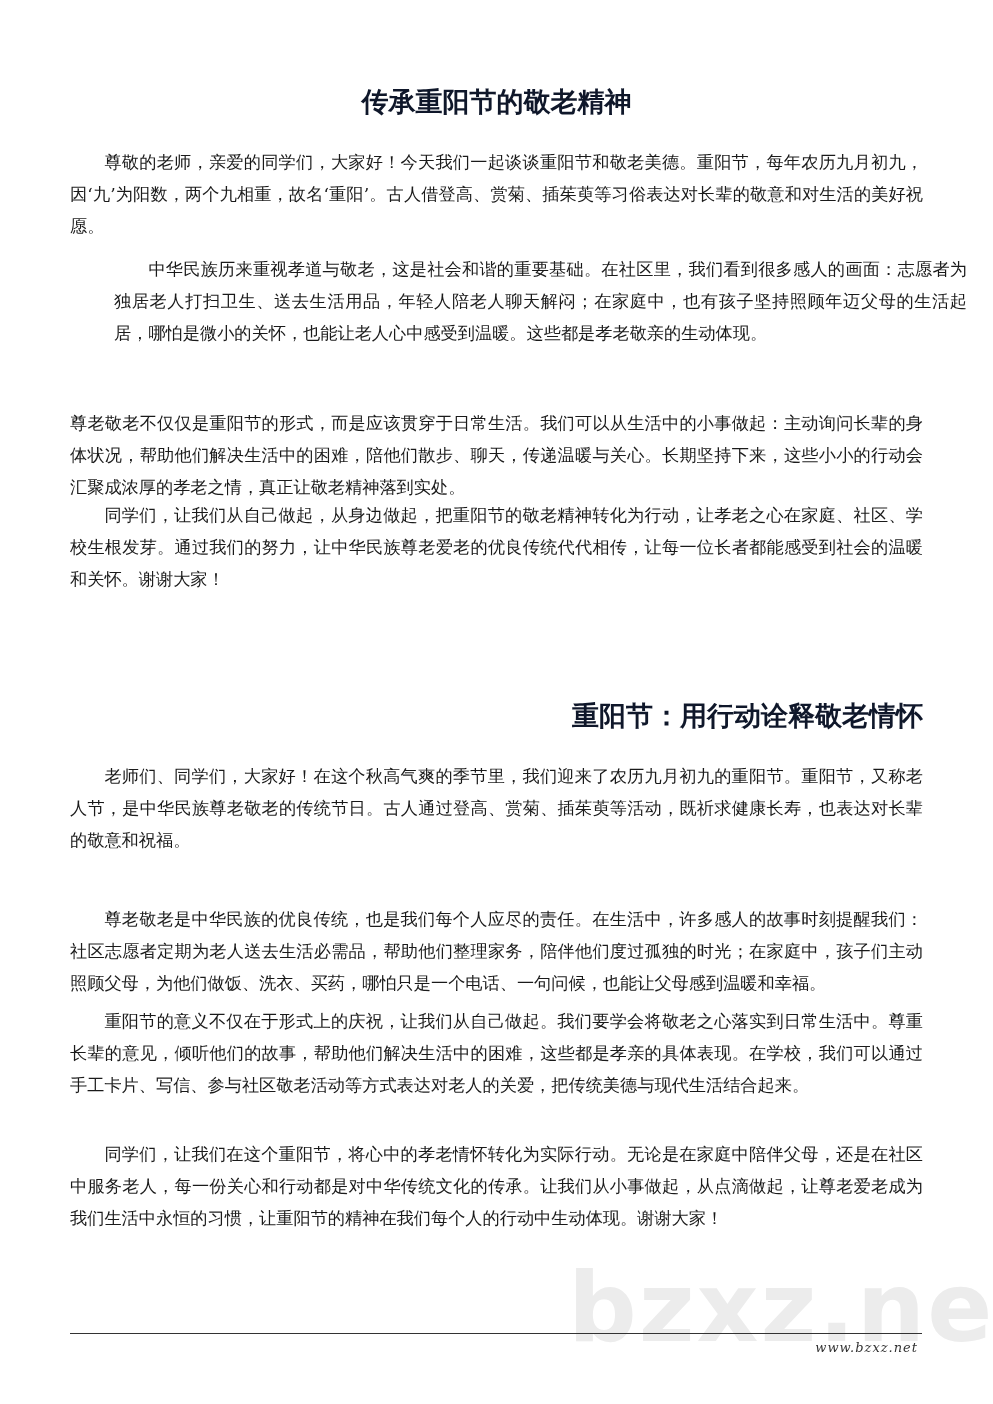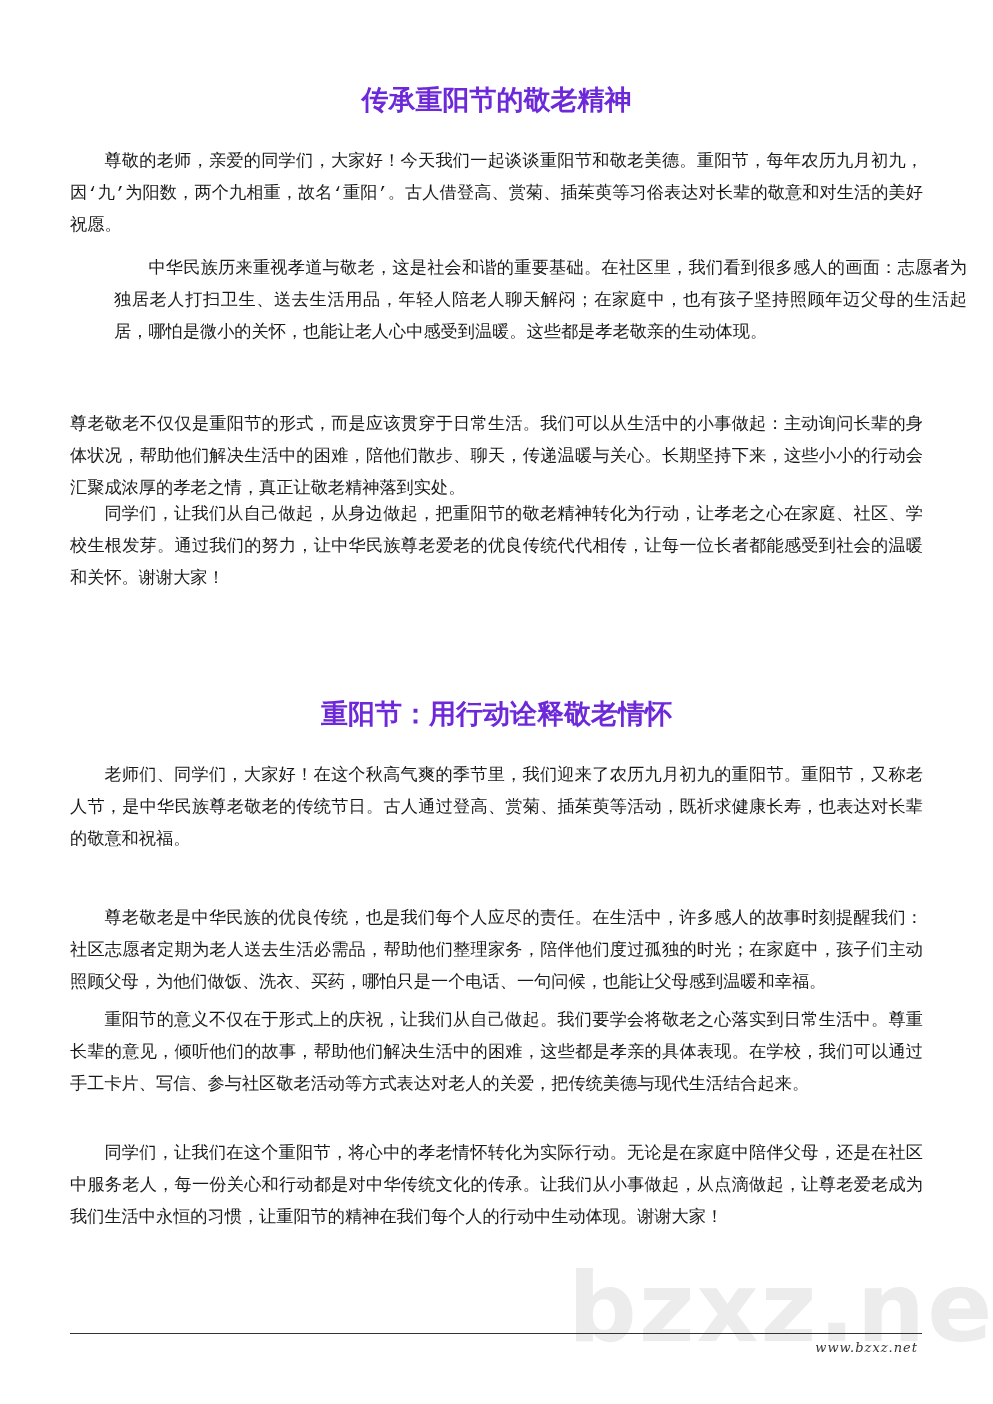--- a/index.html
+++ b/index.html
@@ -1,42 +1,42 @@
 <!DOCTYPE html>
 <html><head>
   <meta charset="utf-8">
   <style>
     html, body { margin: 0; padding: 0; background: #ffffff; }
     body { width: 993px; height: 1404px; position: relative; overflow: hidden;
            font-family: "DejaVu Serif", "Liberation Serif", serif; color: #1a1a1a; }
     .page { position: absolute; left: 70px; top: 0; width: 853px; }
     .title { position: absolute; left: 0; width: 853px; text-align: center;
-             font-family: Liberation Mono, monospace; font-weight: bold;
-             font-size: 27px; line-height: 40px; color: #6d28d9; }
+             font-family: Liberation Sans, sans-serif; font-weight: bold;
+             font-size: 27px; line-height: 40px; color: #0f172a; }
     .para { position: absolute; left: 0; width: 853px; font-size: 17.2px; line-height: 32px;
             text-align: justify; margin: 0; }
-    .indent { text-indent: 2em; font-family: Liberation Mono, monospace; }
+    .indent { text-indent: 2em; }
     .watermark { position: absolute; left: 568px; top: 1258px; font-family: "DejaVu Sans", "Liberation Sans", sans-serif;
                  font-weight: bold; font-size: 96px; line-height: 100px; color: #ececec; letter-spacing: 2px; }
     .footer-rule { position: absolute; left: 70px; top: 1333px; width: 852px; height: 1px; background: #333; }
     .footer-url { position: absolute; right: 75px; top: 1340px; font-family: "DejaVu Serif", "Liberation Serif", serif;
                   font-style: italic; font-size: 13px; color: #333; letter-spacing: 1px; }
   </style>
 </head>
 <body>
 
 <div class="page">
 
   <h1 class="title" style="top:82px;margin:0;">传承重阳节的敬老精神</h1>
   <p class="para indent" style="top:146px;">尊敬的老师，亲爱的同学们，大家好！今天我们一起谈谈重阳节和敬老美德。重阳节，每年农历九月初九，因‘九’为阳数，两个九相重，故名‘重阳’。古人借登高、赏菊、插茱萸等习俗表达对长辈的敬意和对生活的美好祝愿。</p>
   <p class="para indent" style="top:253px;margin-left:44px;">中华民族历来重视孝道与敬老，这是社会和谐的重要基础。在社区里，我们看到很多感人的画面：志愿者为独居老人打扫卫生、送去生活用品，年轻人陪老人聊天解闷；在家庭中，也有孩子坚持照顾年迈父母的生活起居，哪怕是微小的关怀，也能让老人心中感受到温暖。这些都是孝老敬亲的生动体现。</p>
   <p class="para" style="top:407px;">尊老敬老不仅仅是重阳节的形式，而是应该贯穿于日常生活。我们可以从生活中的小事做起：主动询问长辈的身体状况，帮助他们解决生活中的困难，陪他们散步、聊天，传递温暖与关心。长期坚持下来，这些小小的行动会汇聚成浓厚的孝老之情，真正让敬老精神落到实处。</p>
   <p class="para indent" style="top:499px;">同学们，让我们从自己做起，从身边做起，把重阳节的敬老精神转化为行动，让孝老之心在家庭、社区、学校生根发芽。通过我们的努力，让中华民族尊老爱老的优良传统代代相传，让每一位长者都能感受到社会的温暖和关怀。谢谢大家！</p>
 
-  <h1 class="title" style="top:696px;margin:0;">重阳节：用行动诠释敬老情怀</h1>
+  <h1 class="title" style="top:696px;margin:0;text-align:right;">重阳节：用行动诠释敬老情怀</h1>
   <p class="para indent" style="top:760px;">老师们、同学们，大家好！在这个秋高气爽的季节里，我们迎来了农历九月初九的重阳节。重阳节，又称老人节，是中华民族尊老敬老的传统节日。古人通过登高、赏菊、插茱萸等活动，既祈求健康长寿，也表达对长辈的敬意和祝福。</p>
   <p class="para indent" style="top:903px;">尊老敬老是中华民族的优良传统，也是我们每个人应尽的责任。在生活中，许多感人的故事时刻提醒我们：社区志愿者定期为老人送去生活必需品，帮助他们整理家务，陪伴他们度过孤独的时光；在家庭中，孩子们主动照顾父母，为他们做饭、洗衣、买药，哪怕只是一个电话、一句问候，也能让父母感到温暖和幸福。</p>
   <p class="para indent" style="top:1005px;">重阳节的意义不仅在于形式上的庆祝，让我们从自己做起。我们要学会将敬老之心落实到日常生活中。尊重长辈的意见，倾听他们的故事，帮助他们解决生活中的困难，这些都是孝亲的具体表现。在学校，我们可以通过手工卡片、写信、参与社区敬老活动等方式表达对老人的关爱，把传统美德与现代生活结合起来。</p>
   <p class="para indent" style="top:1138px;">同学们，让我们在这个重阳节，将心中的孝老情怀转化为实际行动。无论是在家庭中陪伴父母，还是在社区中服务老人，每一份关心和行动都是对中华传统文化的传承。让我们从小事做起，从点滴做起，让尊老爱老成为我们生活中永恒的习惯，让重阳节的精神在我们每个人的行动中生动体现。谢谢大家！</p>
 </div>
 
 <div class="watermark">bzxz.net</div>
 <div class="footer-rule"></div>
 <div class="footer-url">www.bzxz.net</div>
 

